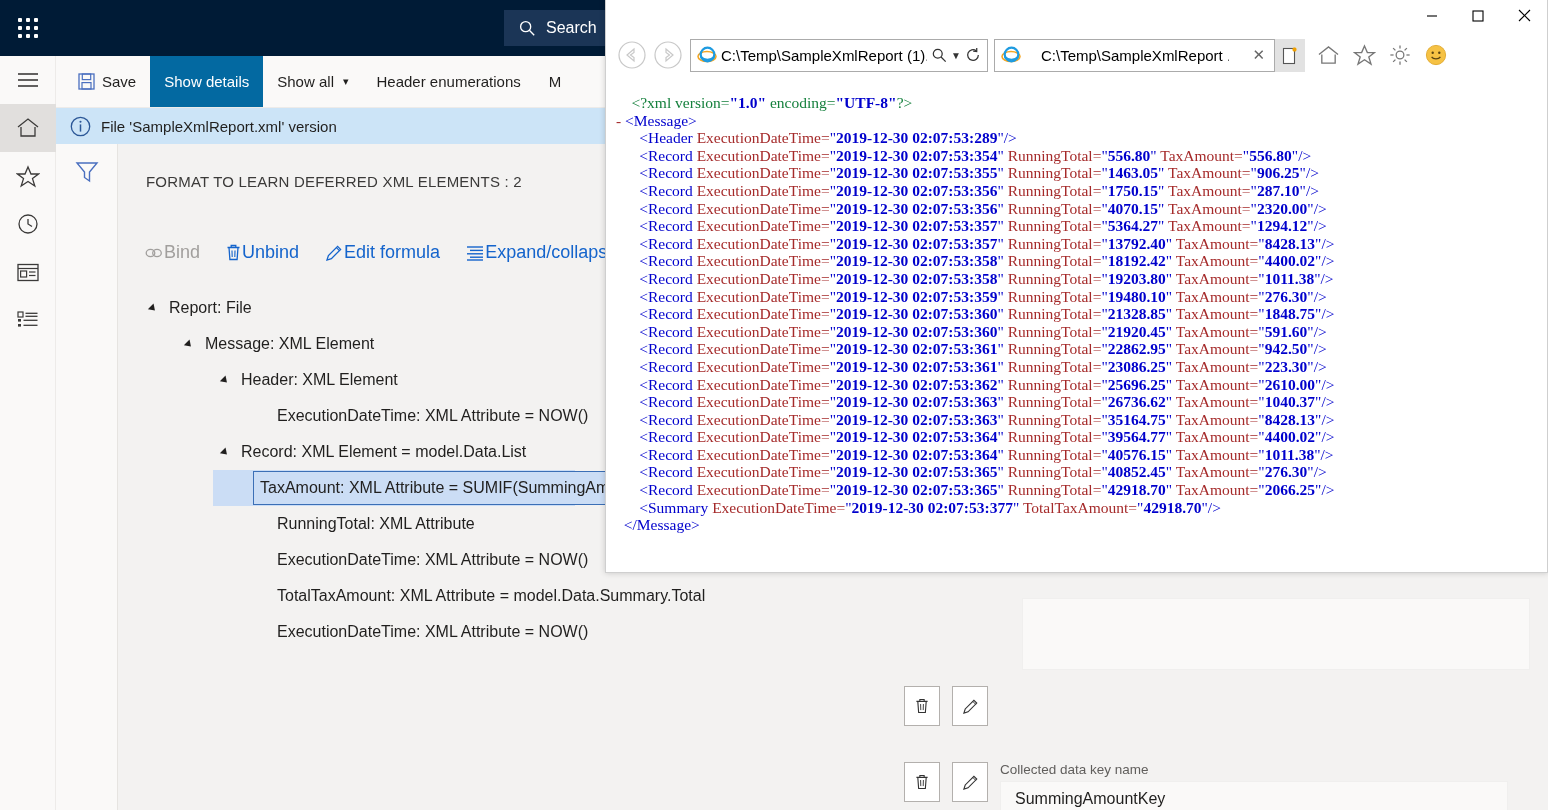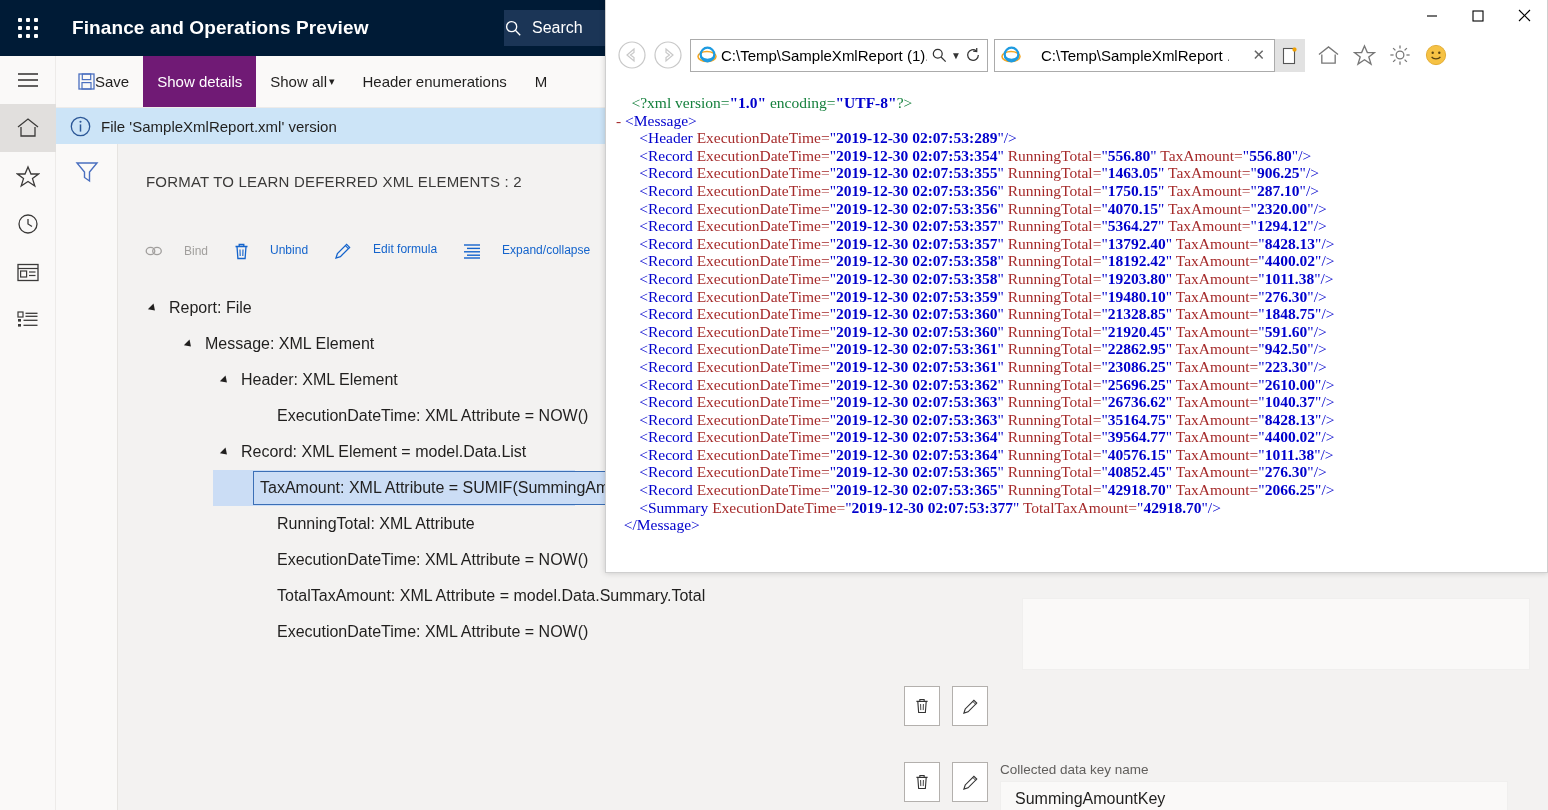--- a/index.html
+++ b/index.html
@@ -19,44 +19,44 @@
   .topbar {
     position:absolute; left:0; top:0; width:1548px; height:56px;
     background:#001B36; display:flex; align-items:center;
   }
   .waffle { width:56px; height:56px; display:flex; align-items:center; justify-content:center; cursor:pointer; }
   .waffle-grid { display:grid; grid-template-columns:repeat(3,4px); grid-template-rows:repeat(3,4px); gap:4px; }
   .waffle-grid i { display:block; width:4px; height:4px; background:#fff; border-radius:1px; }
   .app-title { color:#ffffff; font-size:19px; font-weight:bold; margin-left:16px; letter-spacing:0.1px; white-space:nowrap; }
   .search-box {
     position:absolute; left:504px; top:10px; height:36px; width:180px;
-    background:#1B3556; display:flex; align-items:center; gap:10px; cursor:text;
+    background:#1B3556; display:flex; align-items:center; padding-left:14px; gap:10px; cursor:text;
   }
   .search-box .sicon { width:18px; height:18px; flex:0 0 18px; }
   .search-box .stext { color:#ffffff; font-size:16px; }
 
   
   .navrail {
     position:absolute; left:0; top:56px; width:56px; height:754px;
     background:#FAF9F8; border-right:1px solid #EDEBE9;
   }
   .rail-btn { width:56px; height:48px; display:flex; align-items:center; justify-content:center; cursor:pointer; }
   .rail-btn.active { background:#E1DFDD; }
 
   
   .cmdbar {
     position:absolute; left:56px; top:56px; width:1492px; height:52px;
     background:#FAF9F8; border-bottom:1px solid #EDEBE9;
     display:flex; align-items:stretch; padding-left:8px;
   }
   .cmd {
-    display:flex; align-items:center; padding:0 14px;
+    display:flex; align-items:center; gap:7px; padding:0 14px;
     font-size:15px; color:#201F1E; cursor:pointer; white-space:nowrap;
   }
-  .cmd.primary { background:#701a75; color:#ffffff; font-weight:400; }
+  .cmd.primary { background:#0369a1; color:#ffffff; font-weight:400; }
   .cmd .chev { font-size:11px; color:#201F1E; margin-left:2px; }
 
   
   .msgbar {
     position:absolute; left:56px; top:108px; width:1492px; height:36px;
     background:#CCE4F7; display:flex; align-items:center; gap:10px; padding-left:14px;
   }
   .msgbar .mtext { font-size:15px; color:#201F1E; }
 
   
@@ -68,21 +68,21 @@
 
   
   .mainpane {
     position:absolute; left:118px; top:144px; width:1430px; height:666px;
     background:#F3F2F1; overflow:hidden;
   }
   .crumb { position:absolute; left:28px; top:29px; font-size:15px; color:#3B3A39; letter-spacing:.2px; }
   .pagetitle { position:absolute; left:27px; top:36px; font-size:30px; font-weight:bold; color:#1B1A19; }
 
   .actionbar { position:absolute; left:27px; top:98px; display:flex; align-items:center; gap:26px; }
-  .action { display:flex; gap:21px; font-size:12px; color:#1464CC; cursor:pointer; white-space:nowrap; }
+  .action { display:flex; align-items:center; gap:1px; font-size:18px; color:#1464CC; cursor:pointer; white-space:nowrap; }
   .action.disabled { color:#A19F9D; cursor:default; }
 
   
   .tree { position:absolute; left:27px; top:146px; width:1000px; }
   .tnode { position:relative; height:36px; display:flex; align-items:center; font-size:16px; color:#201F1E; }
   .tnode .twist {
     width:16px; height:16px; flex:0 0 16px; display:flex; align-items:center; justify-content:center;
     margin-right:8px; cursor:pointer;
   }
   .tnode .twist i {
@@ -171,21 +171,20 @@
             <i></i>
             <i></i>
             <i></i>
             <i></i>
             <i></i>
             <i></i>
             <i></i>
             <i></i>
       </div>
     </div>
-    <div class="app-title">Finance and Operations Preview</div>
   </div>
 
   <div class="search-box">
     <svg class="sicon" viewBox="0 0 20 20">
       <circle cx="8.5" cy="8.5" r="5.6" fill="none" stroke="#fff" stroke-width="1.5"></circle>
       <line x1="12.6" y1="12.6" x2="18" y2="18" stroke="#fff" stroke-width="1.5"></line>
     </svg>
     <span class="stext">Search</span>
   </div>
 

